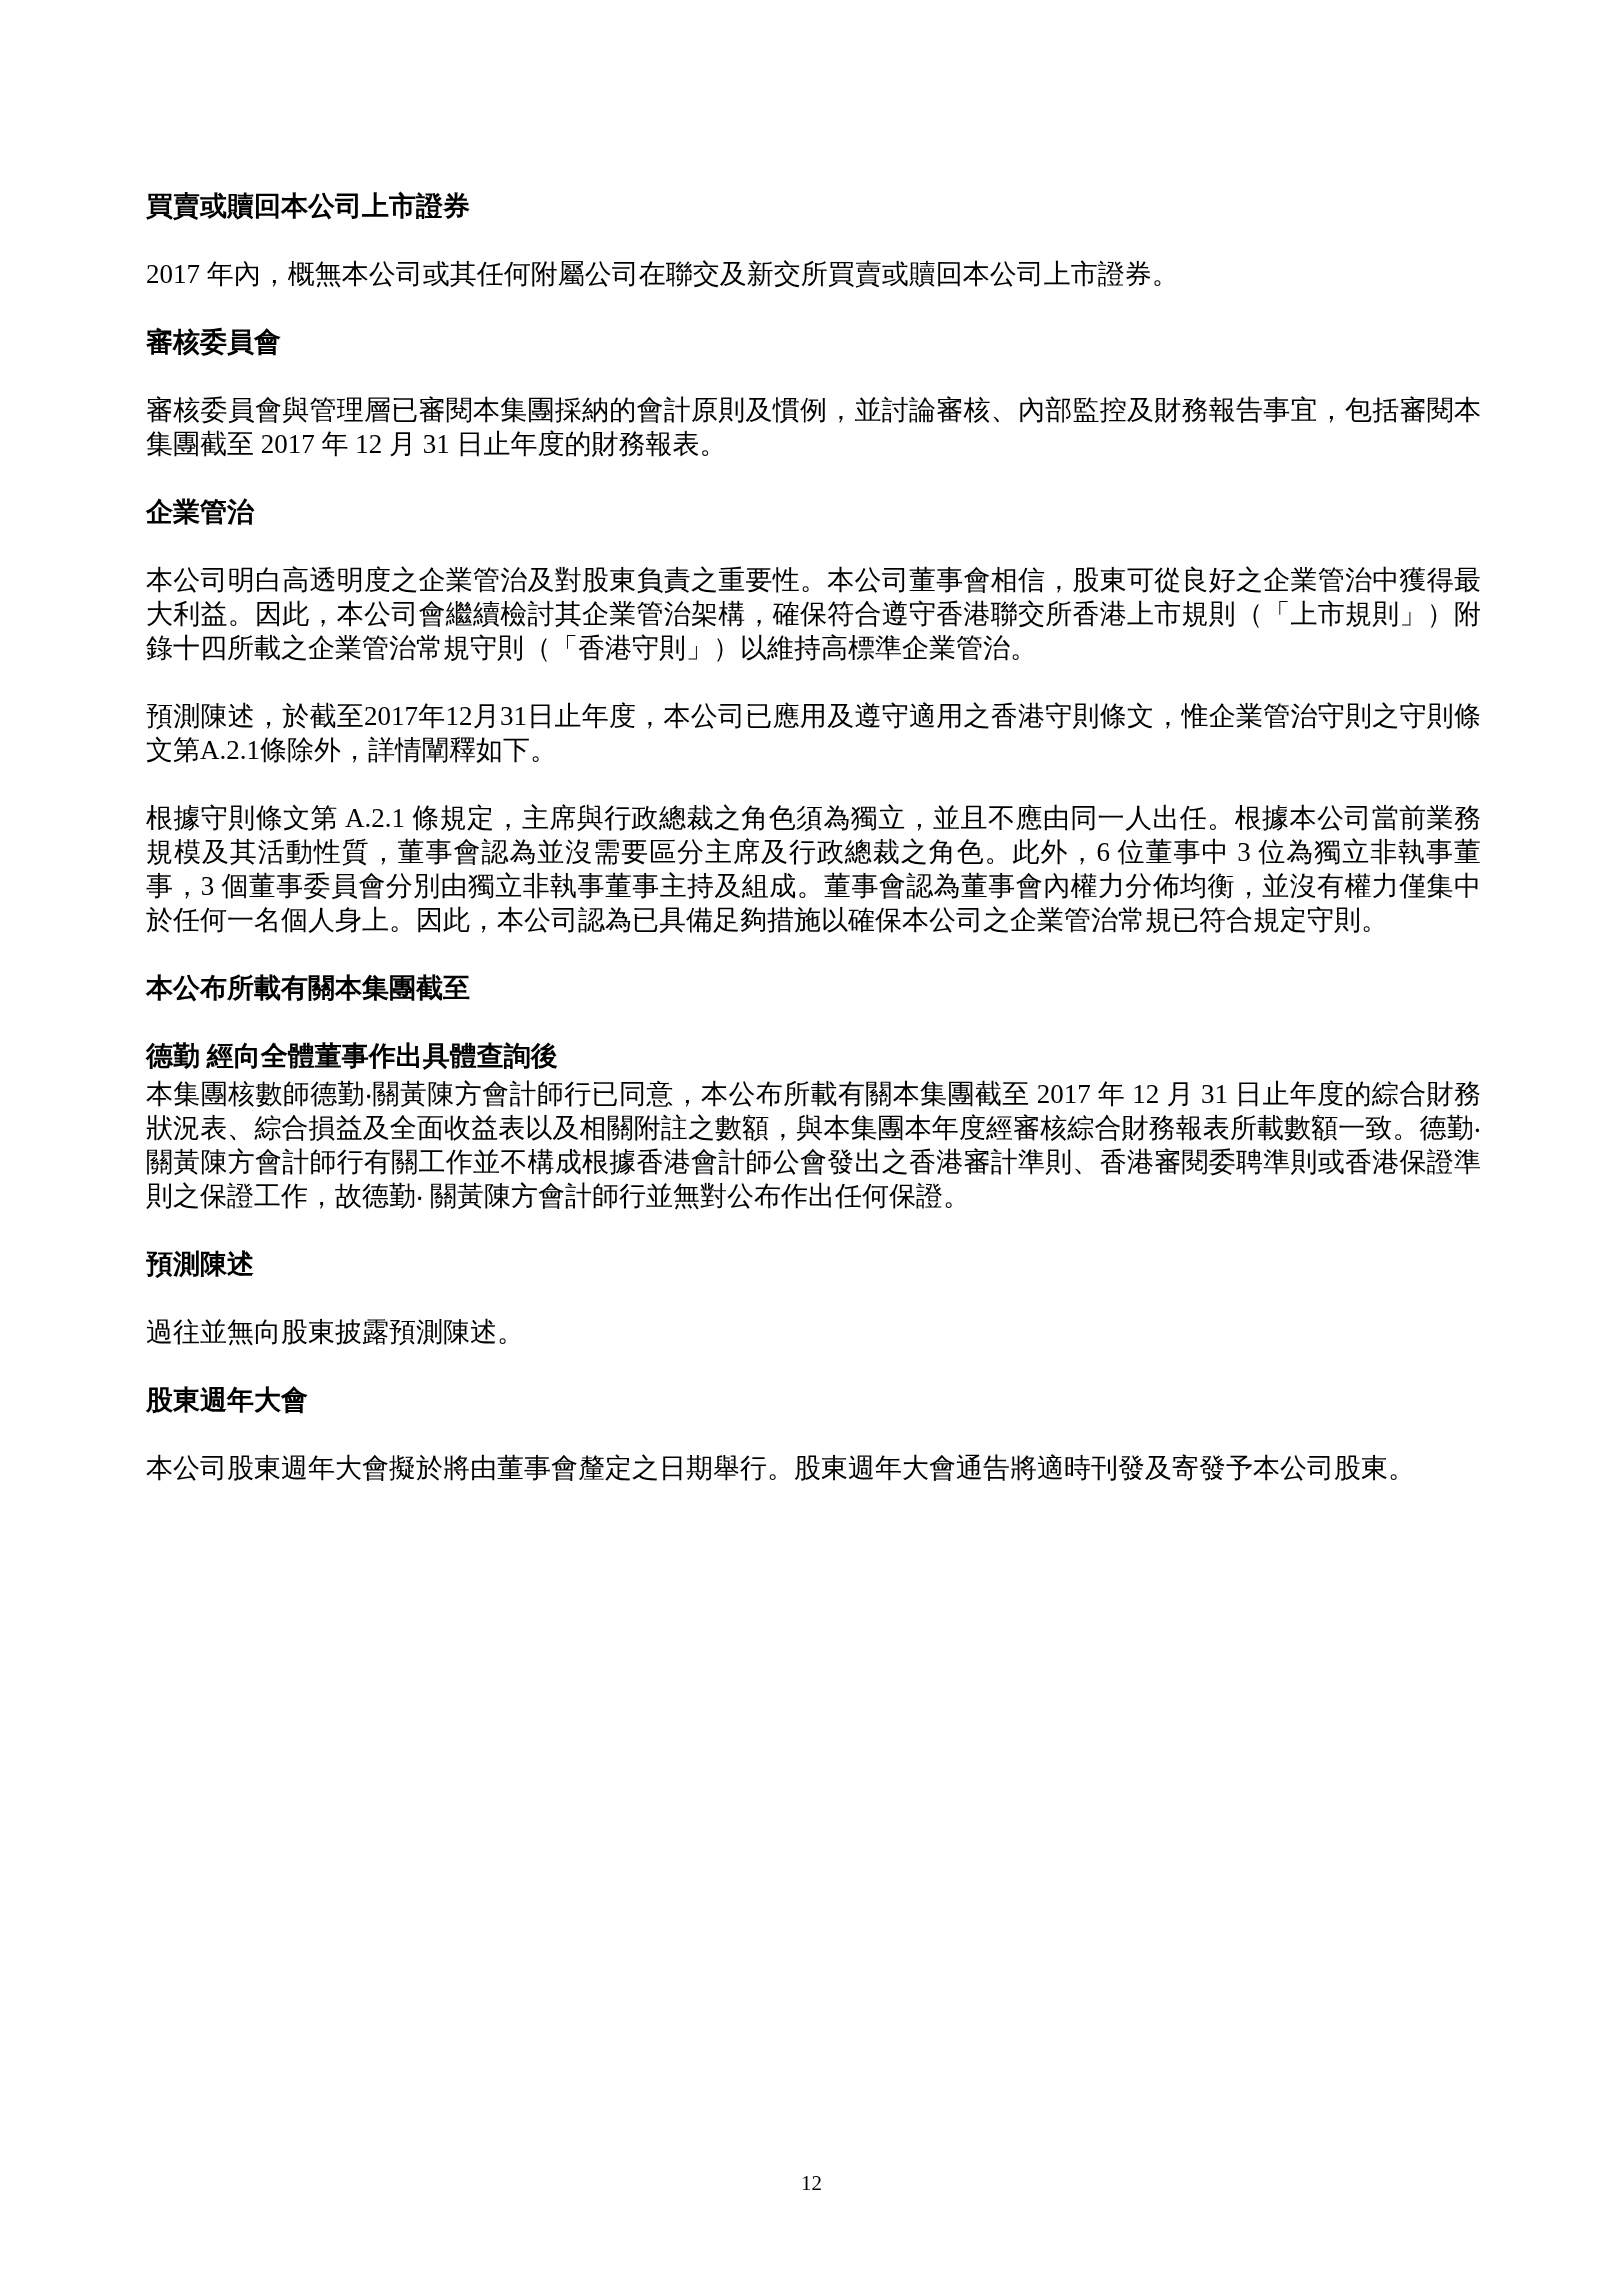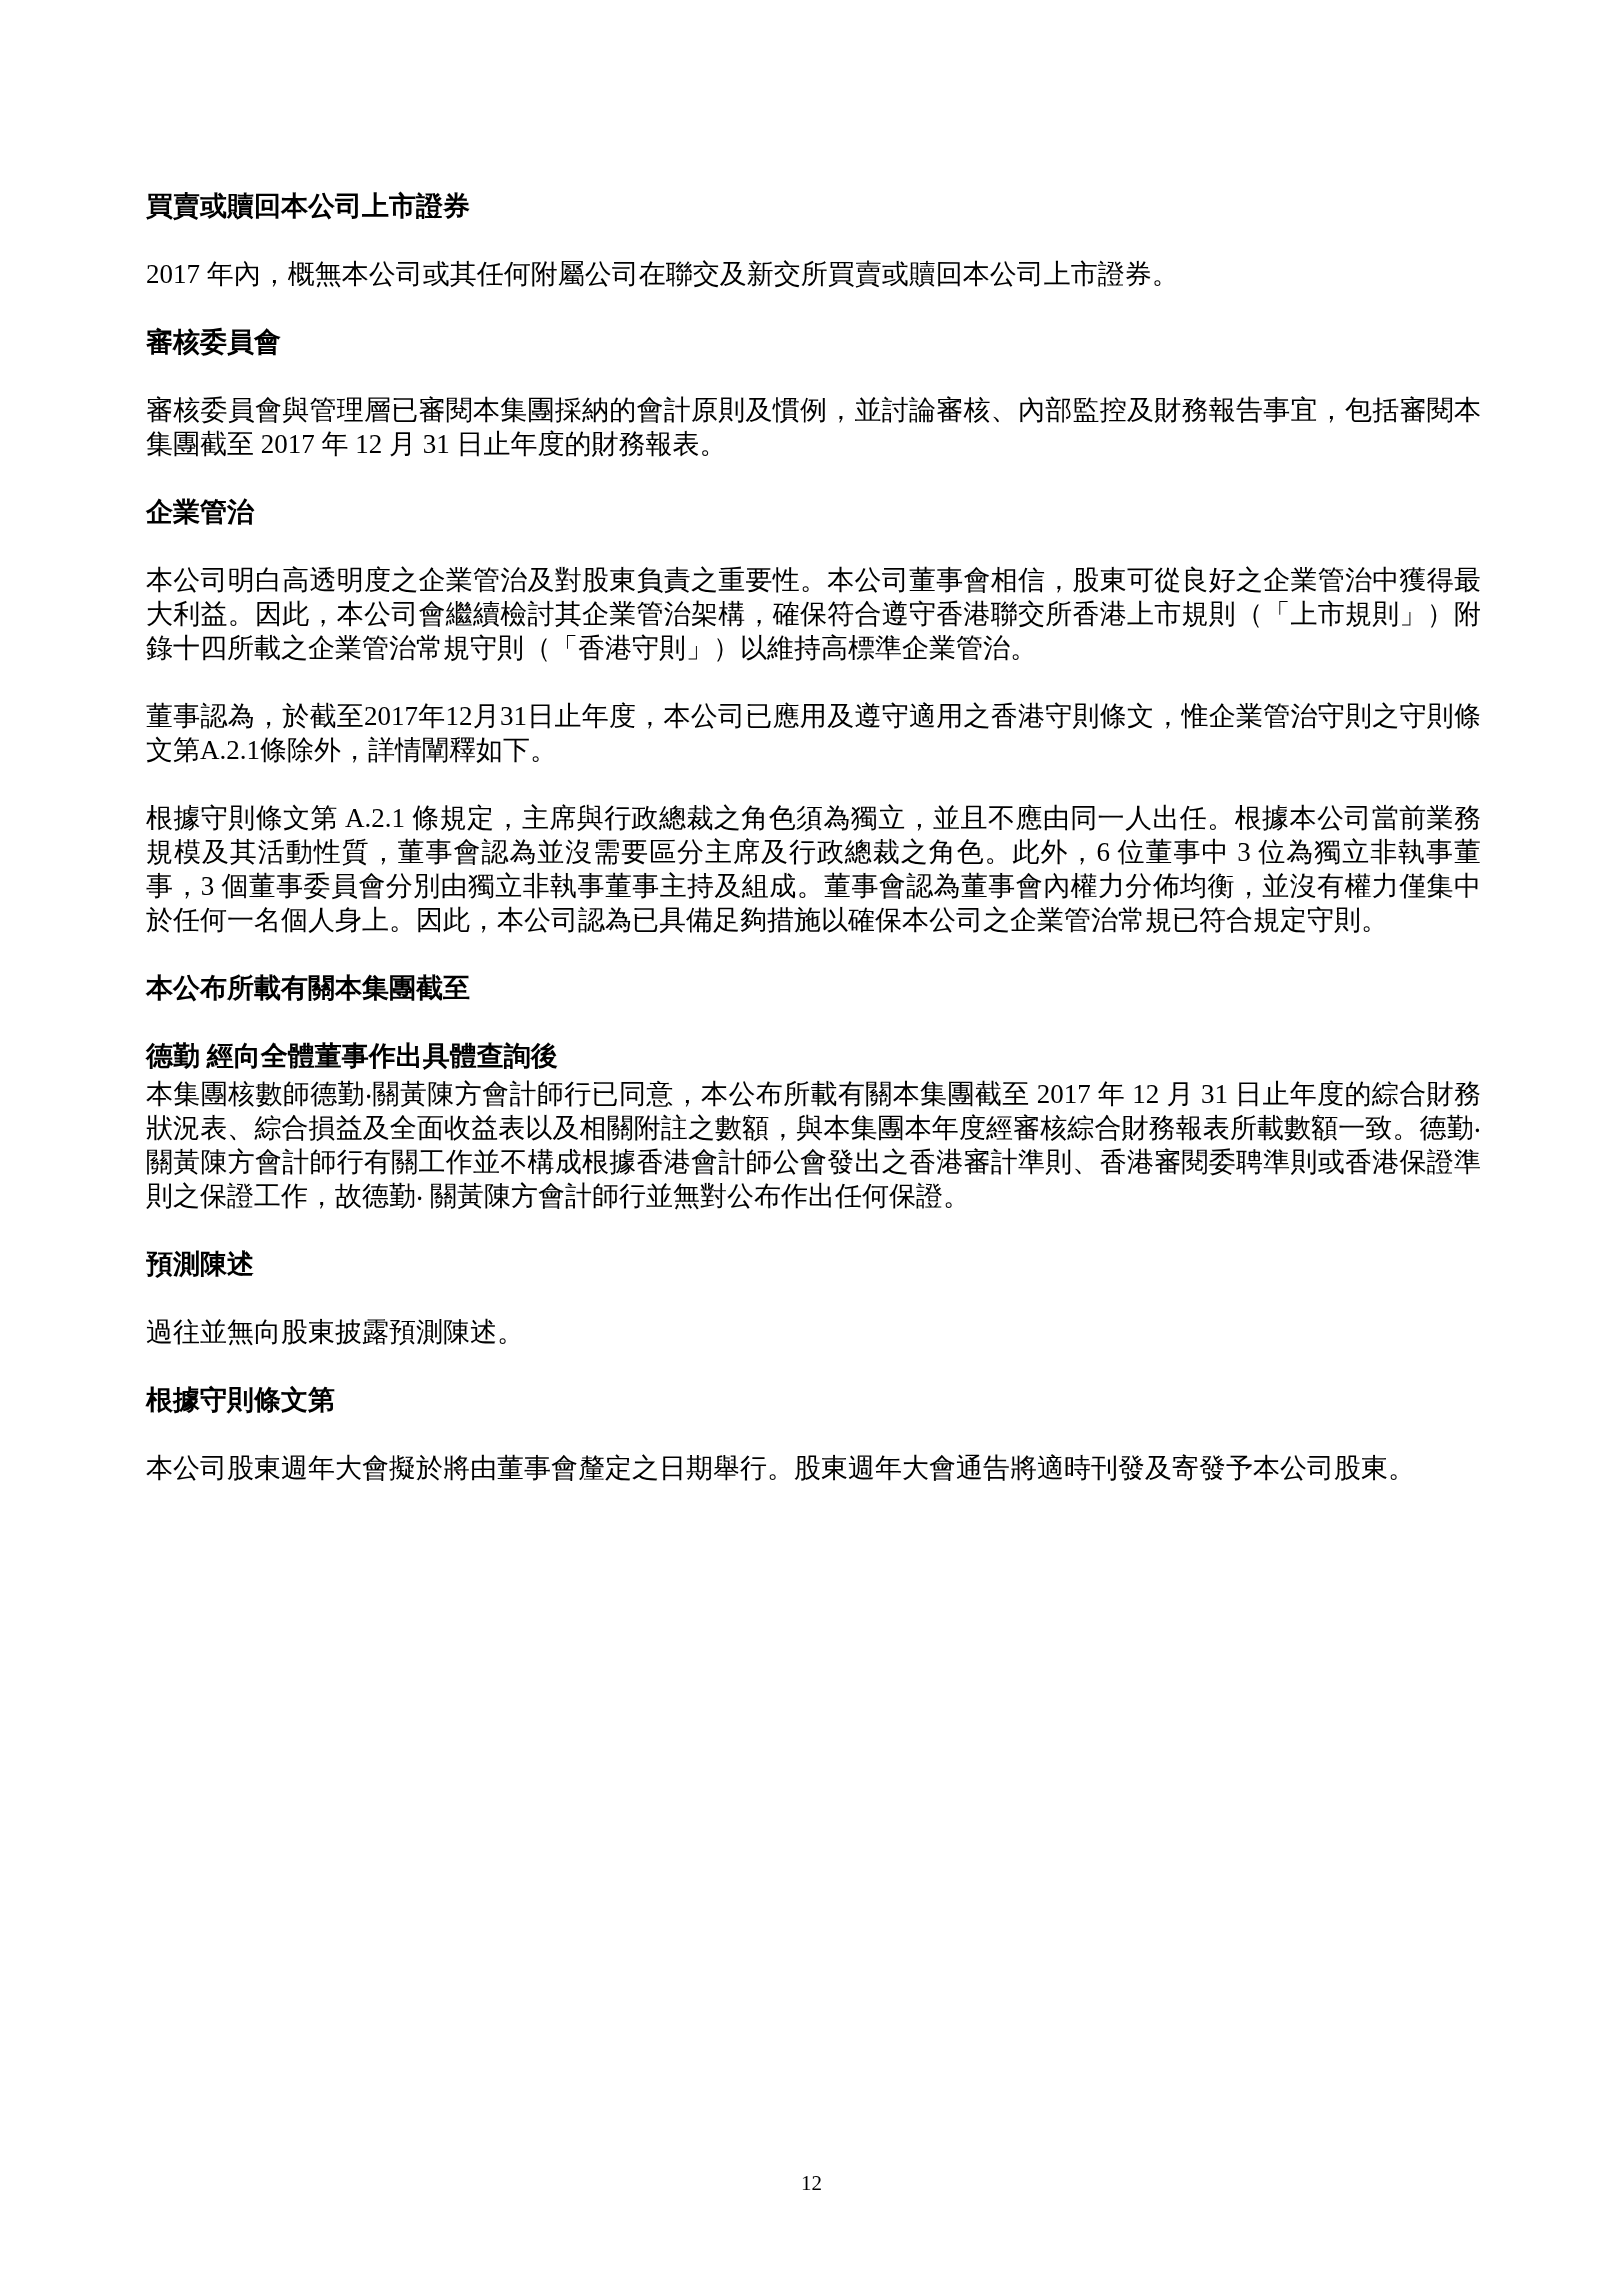--- a/index.html
+++ b/index.html
@@ -58,40 +58,40 @@
     </div>
 
     <div class="section">
       <h2>審核委員會</h2>
       <p>審核委員會與管理層已審閱本集團採納的會計原則及慣例，並討論審核、內部監控及財務報告事宜，包括審閱本集團截至 2017 年 12 月 31 日止年度的財務報表。</p>
     </div>
 
     <div class="section">
       <h2>企業管治</h2>
       <p>本公司明白高透明度之企業管治及對股東負責之重要性。本公司董事會相信，股東可從良好之企業管治中獲得最大利益。因此，本公司會繼續檢討其企業管治架構，確保符合遵守香港聯交所香港上市規則（「上市規則」）附錄十四所載之企業管治常規守則（「香港守則」）以維持高標準企業管治。</p>
-      <p>董事認為，於截至2017年12月31日止年度，本公司已應用及遵守適用之香港守則條文，惟企業管治守則之守則條文第A.2.1條除外，詳情闡釋如下。</p>
+      <p>預測陳述，於截至2017年12月31日止年度，本公司已應用及遵守適用之香港守則條文，惟企業管治守則之守則條文第A.2.1條除外，詳情闡釋如下。</p>
       <p>根據守則條文第 A.2.1 條規定，主席與行政總裁之角色須為獨立，並且不應由同一人出任。根據本公司當前業務規模及其活動性質，董事會認為並沒需要區分主席及行政總裁之角色。此外，6 位董事中 3 位為獨立非執事董事，3 個董事委員會分別由獨立非執事董事主持及組成。董事會認為董事會內權力分佈均衡，並沒有權力僅集中於任何一名個人身上。因此，本公司認為已具備足夠措施以確保本公司之企業管治常規已符合規定守則。</p>
     </div>
 
     <div class="section">
       <h2>本公布所載有關本集團截至</h2>
     </div>
 
     <div class="section tight">
       <h2>德勤 經向全體董事作出具體查詢後</h2>
       <p>本集團核數師德勤‧關黃陳方會計師行已同意，本公布所載有關本集團截至 2017 年 12 月 31 日止年度的綜合財務狀況表、綜合損益及全面收益表以及相關附註之數額，與本集團本年度經審核綜合財務報表所載數額一致。德勤‧關黃陳方會計師行有關工作並不構成根據香港會計師公會發出之香港審計準則、香港審閱委聘準則或香港保證準則之保證工作，故德勤‧ 關黃陳方會計師行並無對公布作出任何保證。</p>
     </div>
 
     <div class="section">
       <h2>預測陳述</h2>
       <p>過往並無向股東披露預測陳述。</p>
     </div>
 
     <div class="section">
-      <h2>根據守則條文第</h2>
+      <h2>股東週年大會</h2>
       <p>本公司股東週年大會擬於將由董事會釐定之日期舉行。股東週年大會通告將適時刊發及寄發予本公司股東。</p>
     </div>
 
   </div>
 
   <div class="page-number">12</div>
 </div>
 
 
 </body></html>

